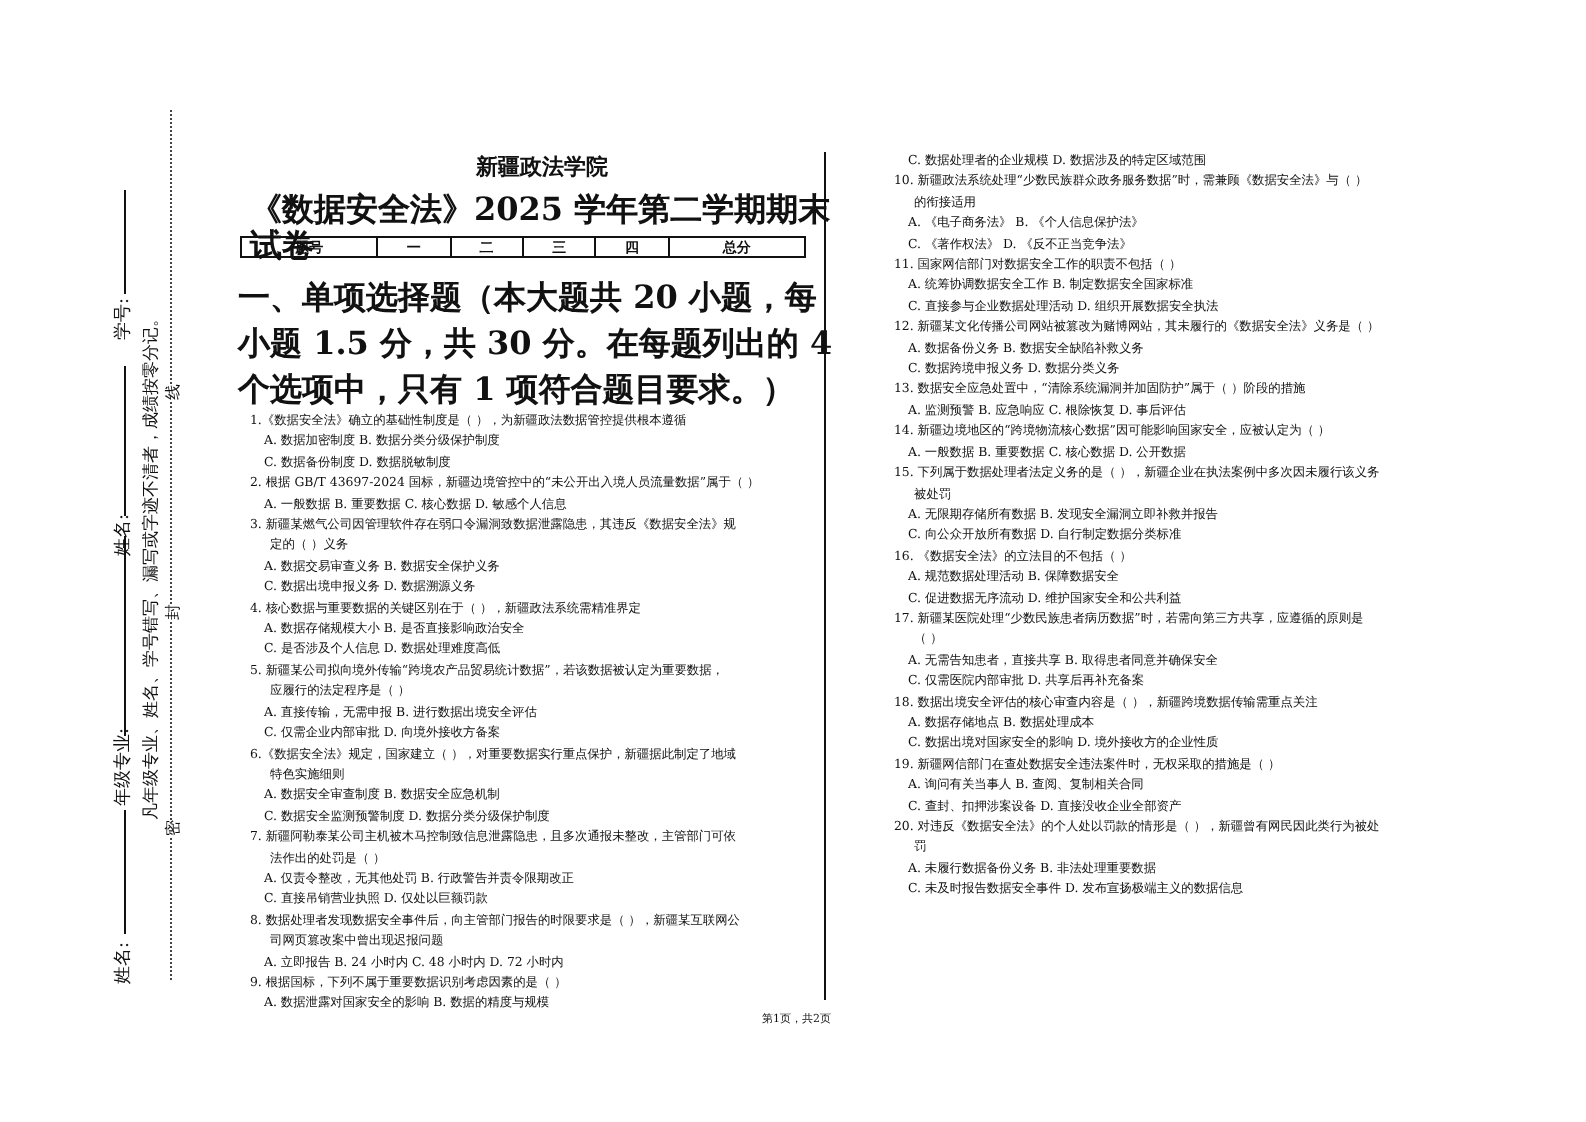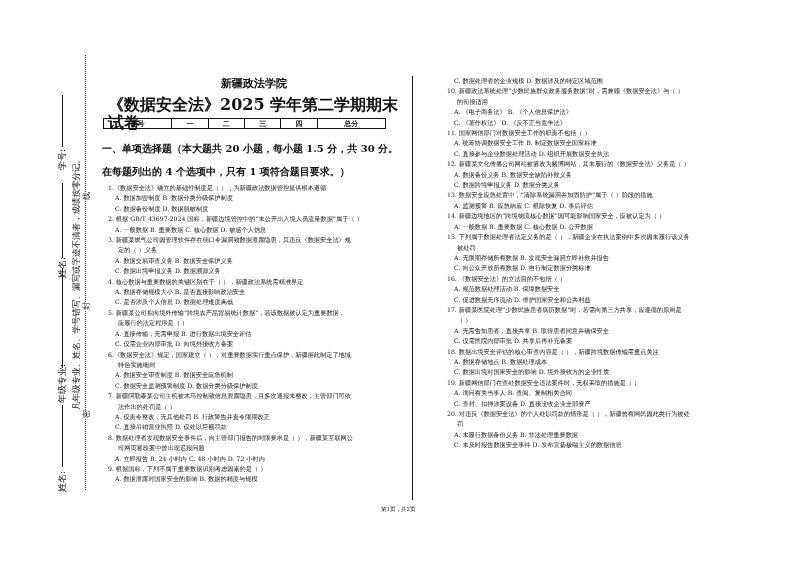--- a/index.html
+++ b/index.html
@@ -9,27 +9,27 @@
 
   
   .margin-col { position:absolute; top:0; height:561px; }
   .vtext { position:absolute; transform-origin:left top; transform:rotate(-90deg);
            white-space:nowrap; font-size:9px; line-height:10px; }
   .vline { position:absolute; width:0; border-left:1.2px solid #111; }
   .dotline { position:absolute; left:64px; top:55px; height:410px; width:0;
              border-left:1px dotted #444; }
 
   
-  .left { position:absolute; left:108px; top:76px; width:292px; }
+  .left { position:absolute; left:125px; top:76px; width:292px; }
   .school { text-align:center; font-size:11px; font-weight:bold; height:16px; line-height:16px; }
   .exam-title { text-align:left; font-size:16px; font-weight:bold; height:18px; line-height:18px; margin-top:4px; }
   table.score { width:283px; border-collapse:collapse; margin-top:4px; margin-left:-5px; }
   table.score td { border:1px solid #111; height:9px; font-size:7px; font-weight:bold;
                    text-align:center; padding:0; line-height:9px; }
-  .sec-head { font-size:10px; font-weight:bold; line-height:23px; margin-top:8px; margin-left:-6px; width:300px; }
+  .sec-head { font-size:16px; font-weight:bold; line-height:23px; margin-top:8px; margin-left:-6px; width:300px; }
   .q { font-size:6.2px; line-height:10.4px; }
   .q .stem { display:block; padding-left:0; }
   .q .cont { display:block; padding-left:10px; }
   .q .opt { display:block; padding-left:7px; }
 
   .divider { position:absolute; left:412px; top:76px; height:424px; width:0; border-left:1.2px solid #111; }
 
   .right { position:absolute; left:447px; top:76px; width:300px; }
 
   .footer { position:absolute; left:381px; top:506px; font-size:5.5px; }

